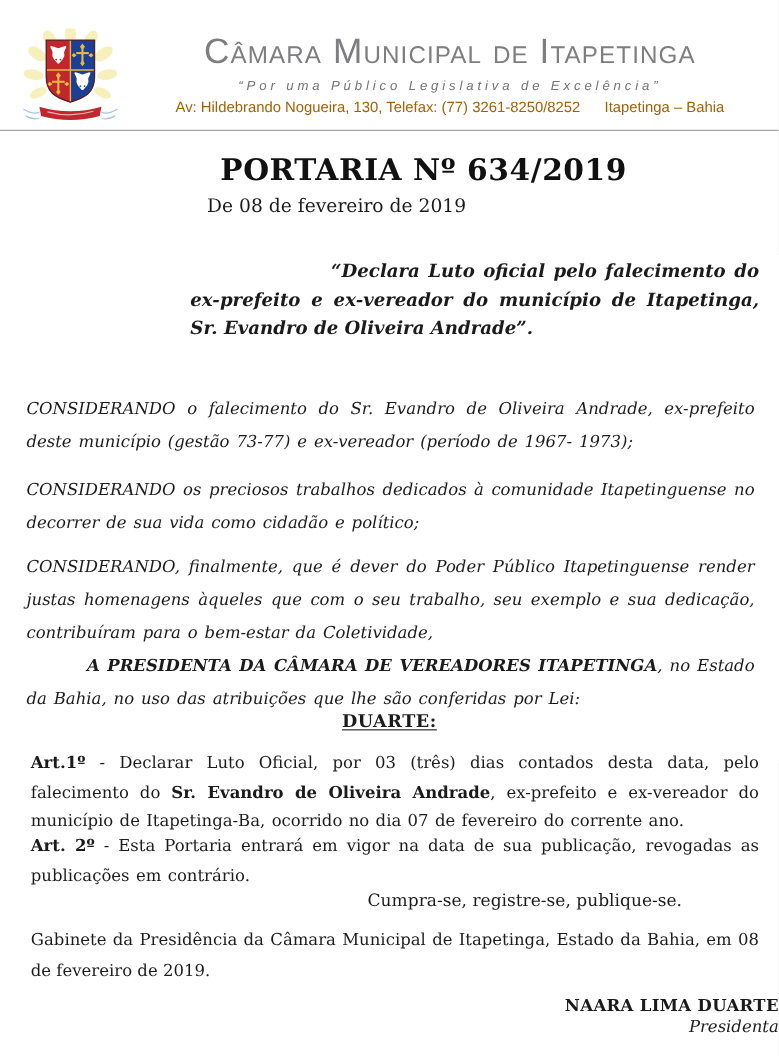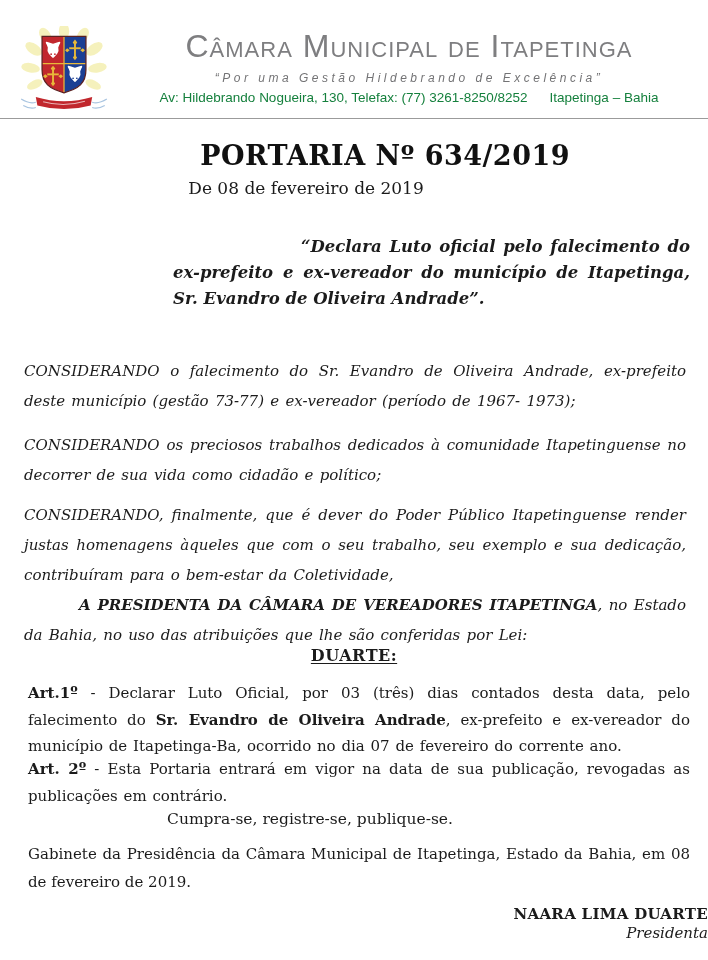--- a/index.html
+++ b/index.html
@@ -50,21 +50,21 @@
     font-style: italic;
     font-size: 12px;
     letter-spacing: 3.5px;
     color: #737375;
     margin-top: 6px;
     white-space: nowrap;
   }
   .address {
     font-family: "Liberation Sans", sans-serif;
     font-size: 13.5px;
-    color: #15803d;
+    color: #a16207;
     margin-top: 5px;
     display: flex;
     justify-content: center;
     gap: 22px;
     white-space: nowrap;
   }
   .rule {
     position: absolute;
     top: 118px; left: 0;
     width: 708px; height: 0;
@@ -127,21 +127,21 @@
     font-size: 15px;
     line-height: 26.5px;
     text-align: justify;
     word-spacing: 1px;
   }
   .art-1 { top: 680px; }
   .art-2 { top: 756px; }
   .closing {
     position: absolute;
     top: 810px; left: 0; width: 620px;
-    text-align: center;
+    text-align: right;
     font-size: 15.5px;
   }
   .issuance {
     position: absolute;
     top: 840px; left: 28px; width: 662px;
     font-size: 15px;
     line-height: 28px;
     text-align: justify;
   }
   .signature {
@@ -226,21 +226,21 @@
         <g stroke="#a8c4e0" stroke-width="1.1" fill="none">
           <path d="M3,70 q8,5 14,3"></path>
           <path d="M5,76 q7,4 12,2"></path>
           <path d="M85,70 q-8,5 -14,3"></path>
           <path d="M83,76 q-7,4 -12,2"></path>
         </g>
       </svg>
     </div>
     <div class="head-text">
       <div class="org-name">Câmara Municipal de Itapetinga</div>
-      <div class="motto">“Por uma Gestão Hildebrando de Excelência”</div>
+      <div class="motto">“Por uma Público Legislativa de Excelência”</div>
       <div class="address">
         <span>Av: Hildebrando Nogueira, 130, Telefax: (77) 3261-8250/8252</span>
         <span>Itapetinga – Bahia</span>
       </div>
     </div>
   </header>
   <hr class="rule">
 
   <main>
     <h1 class="doc-title">PORTARIA Nº 634/2019</h1>

